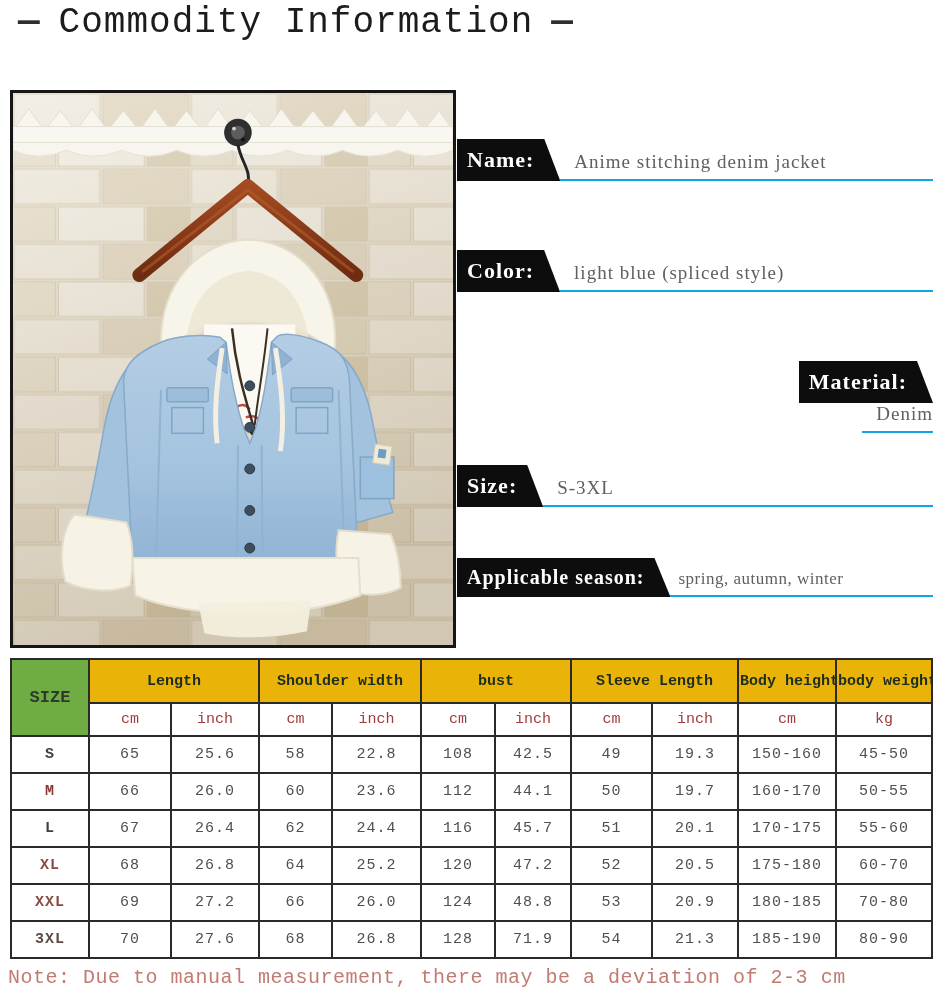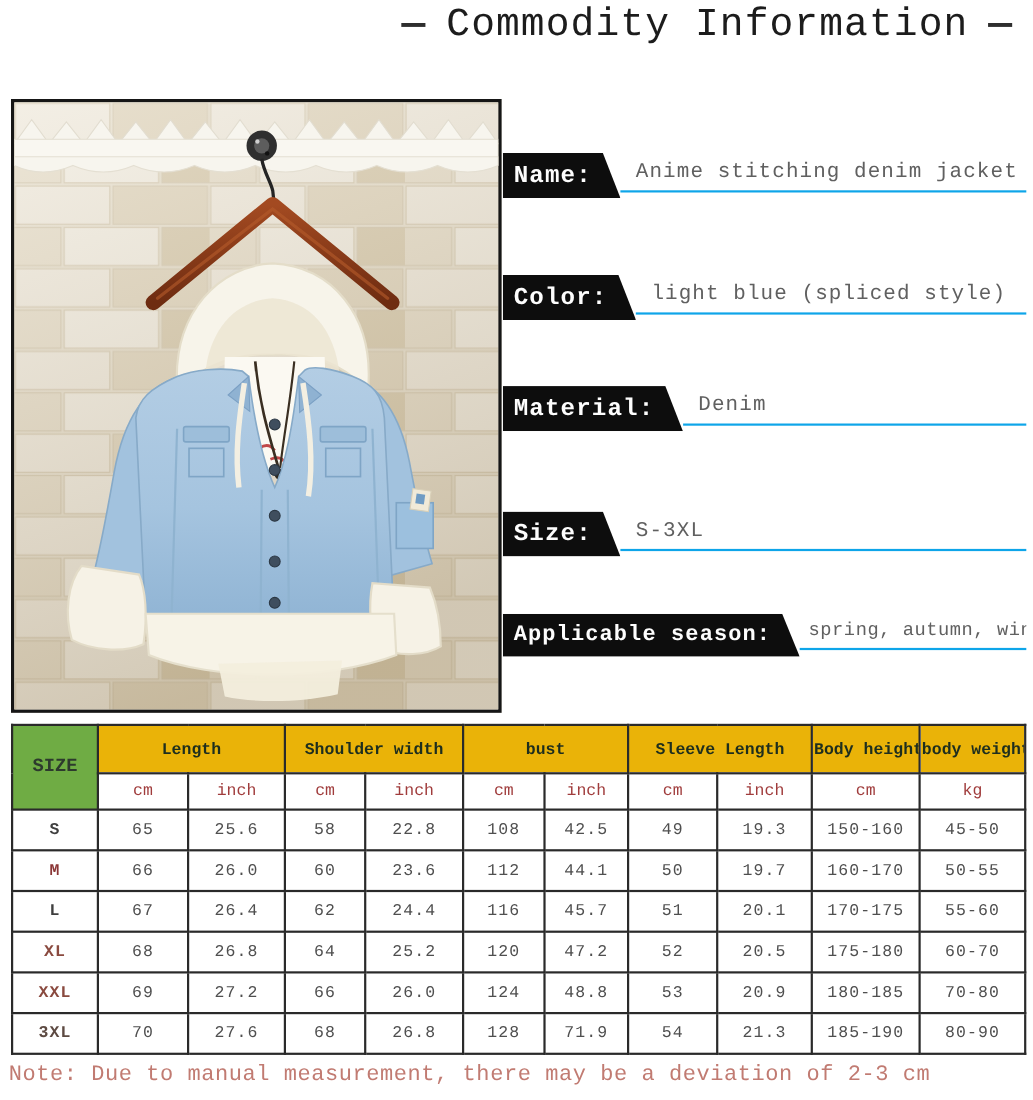--- a/index.html
+++ b/index.html
@@ -1,36 +1,36 @@
 <!DOCTYPE html>
 <html><head>
 <meta charset="utf-8">
 <style>
   html,body{margin:0;padding:0;background:#ffffff;}
   #page{position:relative;width:939px;height:1000px;background:#ffffff;overflow:hidden;
         font-family:"Liberation Mono",monospace;}
 
   
-  .title-bar{position:absolute;top:2px;left:0;width:939px;text-align:right;
+  .title-bar{position:absolute;top:2px;left:0;width:939px;text-align:left;
              font-size:36px;color:#1c1c1c;letter-spacing:1px;white-space:nowrap;font-family:Liberation Mono, monospace;}
   .title-bar .dash{color:#2e2e2e;margin:0 18px;font-weight:bold;}
 
   
   .photo{position:absolute;left:10px;top:90px;width:446px;height:558px;
          border:3px solid #161616;box-sizing:border-box;background:#ece5d6;}
   .photo svg{display:block;width:100%;height:100%;}
 
   
-  .info-row{position:absolute;left:457px;right:6px;display:flex;align-items:center;}
+  .info-row{position:absolute;left:457px;right:6px;display:flex;align-items:flex-end;font-family:Liberation Serif, serif;}
   .flag{background:#0d0d0d;color:#fdfdfd;font-weight:bold;font-size:22px;
         padding:8px 26px 8px 10px;letter-spacing:1px;white-space:nowrap;
         clip-path:polygon(0 0,calc(100% - 16px) 0,100% 100%,0 100%);}
   .ivalue{flex:1;border-bottom:2px solid #0ea5e9;color:#606060;font-size:19px;
           letter-spacing:1px;padding:0 0 6px 14px;white-space:nowrap;overflow:hidden;}
-  .row-name{top:139px;} .row-color{top:250px;} .row-material{top:351px;}
+  .row-name{top:139px;} .row-color{top:250px;} .row-material{top:361px;flex-direction:column;}
   .row-size{top:465px;} .row-season{top:558px;}
   .row-season .flag{font-size:20px;}
   .row-season .ivalue{font-size:17px;letter-spacing:0.5px;padding-left:8px;}
 
   
   .size-table{position:absolute;left:10px;top:658px;width:921px;border-collapse:collapse;
               table-layout:fixed;}
   .size-table td{border:2px solid #2a2a2a;text-align:center;vertical-align:middle;
                  font-size:15px;color:#4f4f4f;letter-spacing:1px;overflow:hidden;white-space:nowrap;}
   .group-row td{background:#eab308;color:#1e2e1e;font-weight:bold;height:40px;letter-spacing:0;}

